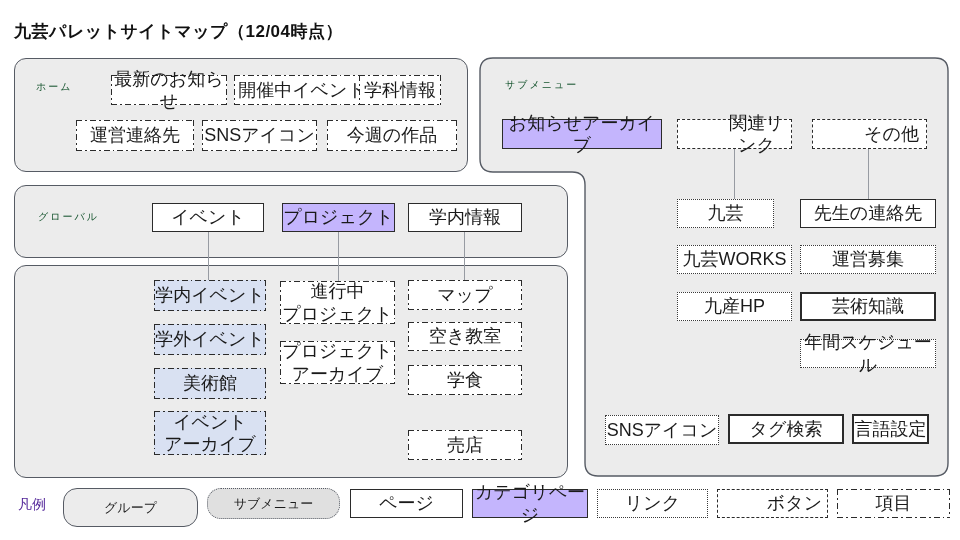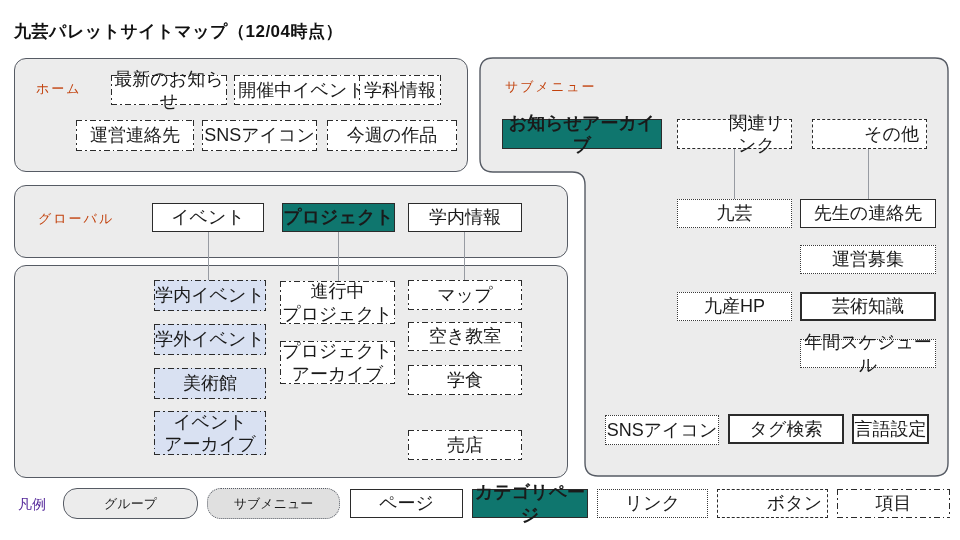--- a/index.html
+++ b/index.html
@@ -9,32 +9,32 @@
   }
   .title{
     position:absolute;left:14px;top:20px;font-size:17px;font-weight:bold;
     letter-spacing:.5px;color:#111;
   }
   .group{
     position:absolute;background:#ececec;border:1.4px solid #565b64;
     border-radius:12px;box-sizing:border-box;
   }
   .group-label{
-    position:absolute;font-size:13px;color:#c2410c;letter-spacing:2px;white-space:nowrap;
+    position:absolute;font-size:10px;color:#14532d;letter-spacing:2px;white-space:nowrap;
   }
   .box{
     position:absolute;display:flex;align-items:center;justify-content:center;
     font-size:18px;line-height:1.25;text-align:center;white-space:pre-line;
     background:#fff;box-sizing:border-box;color:#1a1a1a;
   }
   .solid1{border:1px solid #2b2b2b;}
   .solid2{border:2px solid #2b2b2b;}
   .dashed{border:1.6px dashed #2b2b2b;padding-left:44px;}
   .dotted{border:1.6px dotted #3a3a3a;}
-  .cat{background:#0f766e;border:1.5px solid #2b2b2b;font-weight:bold;}
+  .cat{background:#c4b5fd;border:1.5px solid #2b2b2b;}
   .dashdot{
     background-color:#fff;
     background-image:
       repeating-linear-gradient(90deg,#2b2b2b 0 6px,transparent 6px 9px,#2b2b2b 9px 10.8px,transparent 10.8px 13.8px),
       repeating-linear-gradient(90deg,#2b2b2b 0 6px,transparent 6px 9px,#2b2b2b 9px 10.8px,transparent 10.8px 13.8px),
       repeating-linear-gradient(180deg,#2b2b2b 0 6px,transparent 6px 9px,#2b2b2b 9px 10.8px,transparent 10.8px 13.8px),
       repeating-linear-gradient(180deg,#2b2b2b 0 6px,transparent 6px 9px,#2b2b2b 9px 10.8px,transparent 10.8px 13.8px);
     background-size:100% 1.4px,100% 1.4px,1.4px 100%,1.4px 100%;
     background-position:left top,left bottom,left top,right top;
     background-repeat:no-repeat;
@@ -96,34 +96,35 @@
   <div class="box dashdot" style="left:408px;top:280px;width:114px;height:30px">マップ</div>
   <div class="box dashdot" style="left:408px;top:322px;width:114px;height:29px">空き教室</div>
   <div class="box dashdot" style="left:408px;top:365px;width:114px;height:30px">学食</div>
   <div class="box dashdot" style="left:408px;top:430px;width:114px;height:30px">売店</div>
 
   <div class="group-label" style="left:505px;top:78px">サブメニュー</div>
   <div class="box cat" style="left:502px;top:119px;width:160px;height:30px">お知らせアーカイブ</div>
   <div class="box dashed" style="left:677px;top:119px;width:115px;height:30px">関連リンク</div>
   <div class="box dashed" style="left:812px;top:119px;width:115px;height:30px">その他</div>
 
-  <div class="box dotted" style="left:677px;top:199px;width:115px;height:29px">九芸</div>
+  <div class="box dotted" style="left:677px;top:199px;width:97px;height:29px">九芸</div>
+  <div class="box dotted" style="left:677px;top:245px;width:115px;height:29px">九芸WORKS</div>
   <div class="box dotted" style="left:677px;top:292px;width:115px;height:29px">九産HP</div>
 
   <div class="box solid1" style="left:800px;top:199px;width:136px;height:29px">先生の連絡先</div>
   <div class="box solid2" style="left:800px;top:292px;width:136px;height:29px">芸術知識</div>
   <div class="box dotted" style="left:800px;top:245px;width:136px;height:29px">運営募集</div>
   <div class="box dotted" style="left:800px;top:339px;width:136px;height:29px">年間スケジュール</div>
 
   <div class="box dotted" style="left:605px;top:415px;width:114px;height:30px">SNSアイコン</div>
   <div class="box solid2" style="left:728px;top:414px;width:116px;height:30px">タグ検索</div>
   <div class="box solid2" style="left:852px;top:414px;width:77px;height:30px">言語設定</div>
 
   <div class="legend-text" style="left:18px;top:496px">凡例</div>
-  <div class="legend-round" style="left:63px;top:488px;width:135px;height:31px;background:#ececec;border:1.4px solid #565b64">グループ</div>
+  <div class="legend-round" style="left:63px;top:488px;width:135px;height:39px;background:#ececec;border:1.4px solid #565b64">グループ</div>
   <div class="legend-round" style="left:207px;top:488px;width:133px;height:31px;background:#e0e0e0;border:1.6px dotted #565b64">サブメニュー</div>
   <div class="box solid1" style="left:350px;top:489px;width:113px;height:29px">ページ</div>
   <div class="box cat" style="left:472px;top:489px;width:116px;height:29px">カテゴリページ</div>
   <div class="box dotted" style="left:597px;top:489px;width:111px;height:29px">リンク</div>
   <div class="box dashed" style="left:717px;top:489px;width:111px;height:29px">ボタン</div>
   <div class="box dashdot" style="left:837px;top:489px;width:113px;height:29px">項目</div>
 
 </div>
 
 </body></html>

